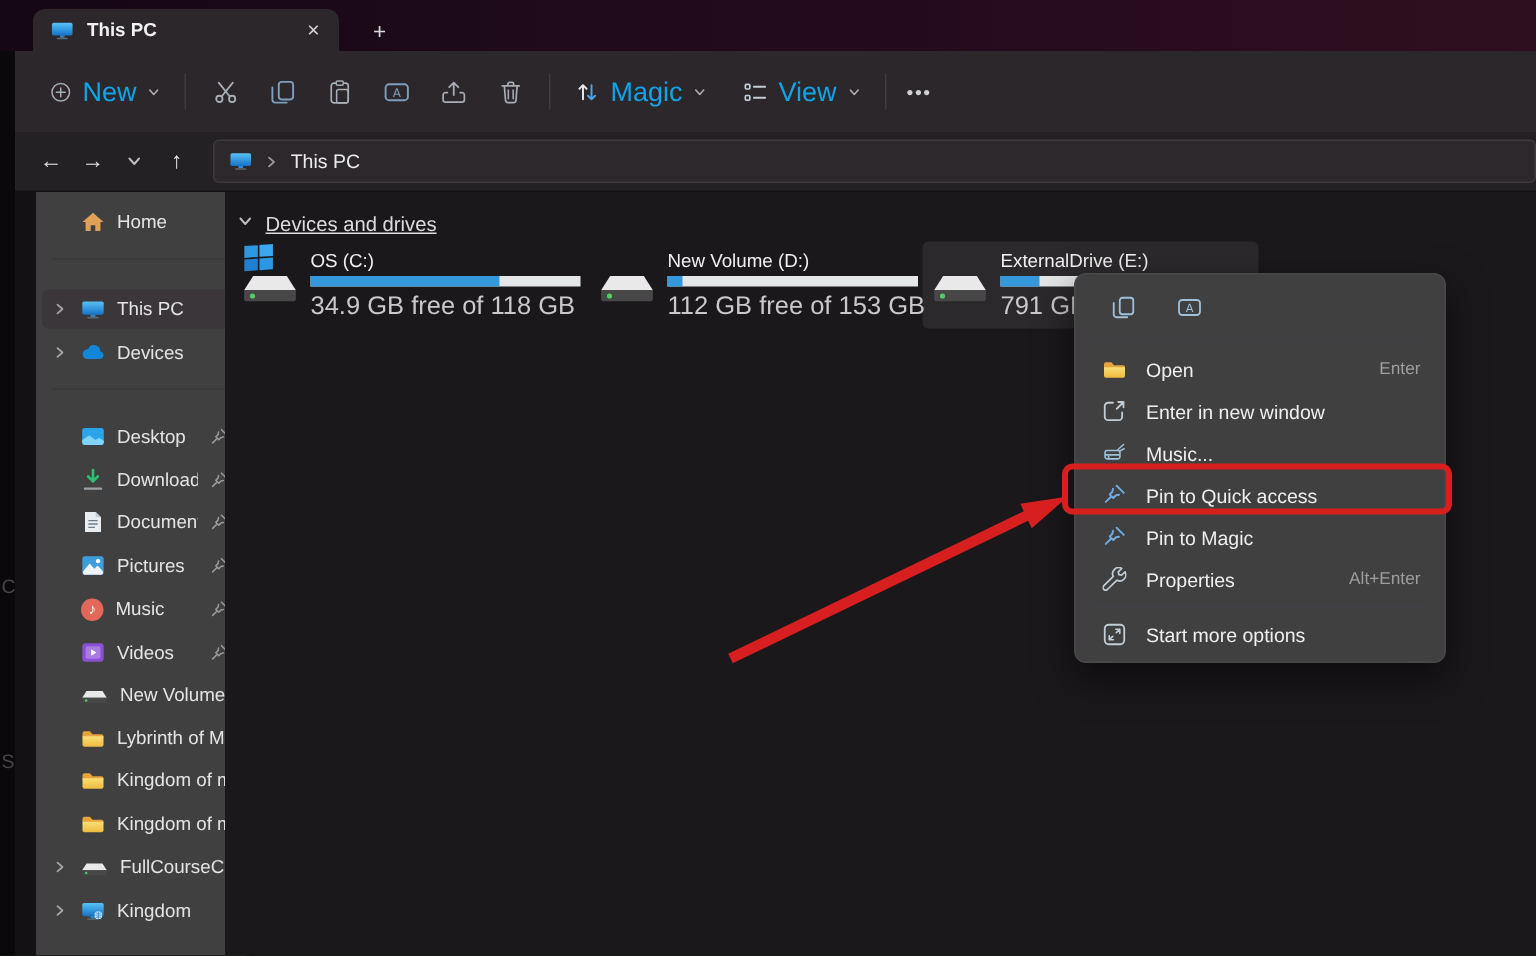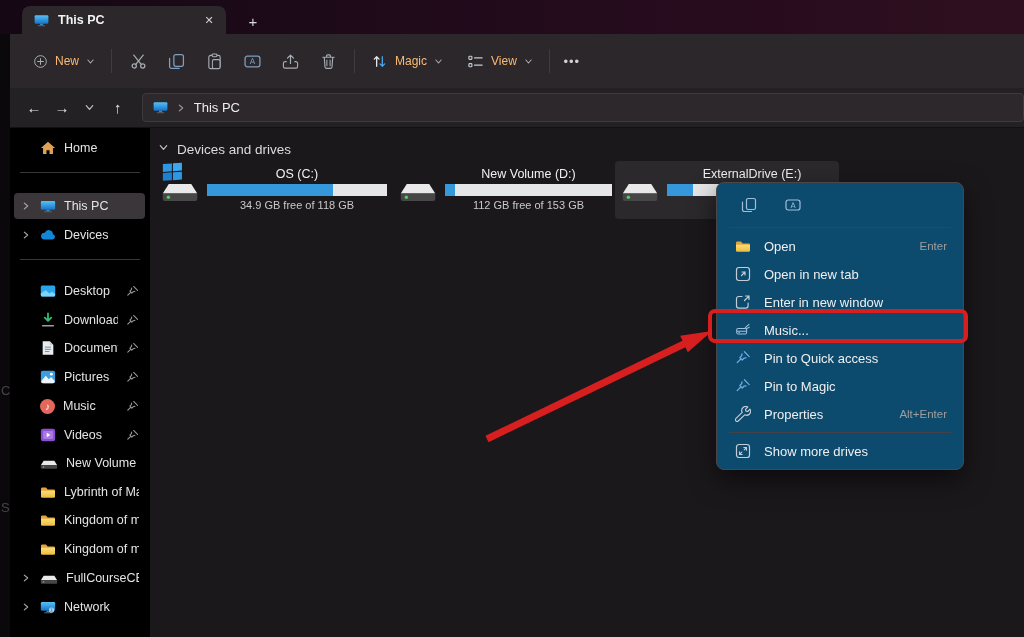--- a/index.html
+++ b/index.html
@@ -22,70 +22,70 @@
   .tab { left:22px; top:6px; width:204px; height:28px; background:#2b272b;
     border-radius:8px 8px 0 0; display:flex; align-items:center; padding:0 8px 0 12px; }
   .tab-title { font-size:12.5px; font-weight:600; color:#f2f2f2; margin-left:9px; }
   .tab-close { margin-left:auto; color:#cfcfcf; font-size:11px; width:18px; height:18px;
     display:flex; align-items:center; justify-content:center; border-radius:4px; }
   .newtab-btn { left:242px; top:10px; width:22px; height:22px; color:#d8d8d8; font-size:15px;
     display:flex; align-items:center; justify-content:center; border-radius:4px; }
 
   .toolbar { left:10px; top:34px; width:1014px; height:54px; background:#2b272b;
     display:flex; align-items:center; padding-left:14px; }
-  .tb-btn { display:flex; align-items:center; gap:7px; color:#fdba74; font-size:12px;
+  .tb-btn { display:flex; align-items:center; gap:7px; color:#0ea5e9; font-size:18px;
     padding:6px 9px; border-radius:5px; }
   .tb-icon-btn { width:38px; height:32px; display:flex; align-items:center; justify-content:center;
     border-radius:5px; color:#a6adb5; }
   .tb-sep { width:1px; height:24px; background:#3f3c3f; margin:0 7px; }
   .chev-s { width:9px; height:9px; color:#b0b0b0; }
   .dots { color:#d0d0d0; font-size:13px; letter-spacing:1px; }
 
   .navrow { left:10px; top:88px; width:1014px; height:40px; background:#242124;
     border-bottom:1px solid #141114; display:flex; align-items:center; padding-left:10px; }
   .nav-btn { width:28px; height:28px; display:flex; align-items:center; justify-content:center;
     color:#e4e4e4; font-size:15px; border-radius:5px; }
   .nav-chev { color:#bdbdbd; }
   .addr { margin-left:10px; width:884px; height:29px; background:#2c282c;
     border:1px solid #3e3b3e; border-radius:4px; display:flex; align-items:center;
     padding:0 10px; gap:8px; }
   .addr-text { font-size:13px; color:#ececec; }
   .crumb-chev { width:10px; height:10px; color:#9a9a9a; }
 
   
-  .sidebar { left:10px; top:128px; width:140px; height:509px; background:#000000; }
+  .sidebar { left:24px; top:128px; width:140px; height:509px; background:#404040; }
   .srow { position:absolute; left:4px; right:5px; height:26px; display:flex; align-items:center;
     gap:8px; padding-left:26px; padding-right:6px; border-radius:4px; font-size:12.5px; color:#e4e4e4; }
   .srow.sel { background:#3a363a; }
   .srow .chev { position:absolute; left:7px; width:10px; height:10px; color:#a8a8a8; }
   .srow .lbl { white-space:nowrap; overflow:hidden; }
   .srow .pin { margin-left:auto; width:13px; height:13px; color:#9a9a9a; flex:none; }
   .ic16 { width:16px; height:16px; flex:none; }
   .ic-w18 { width:18px; height:13px; flex:none; }
   .music-badge { width:15px; height:15px; border-radius:50%; background:#e4675b; color:#fff;
     display:flex; align-items:center; justify-content:center; font-size:10px; flex:none; }
   .ssep { position:absolute; left:10px; right:10px; height:1px; background:#3a373a; }
 
   
   .content { left:150px; top:128px; width:874px; height:509px; background:#1b181b; }
   .sec-head { position:absolute; left:8px; top:14px; display:flex; align-items:flex-start; gap:8px;
-    color:#dcdcdc; font-size:13.5px; }
+    color:#dcdcdc; font-size:13.5px;text-decoration:underline; }
   .chev-down { width:11px; height:11px; color:#bdbdbd; transform:rotate(90deg); }
-  .tile { position:absolute; top:33px; height:58px; display:flex; gap:8px; padding:5px 6px; border-radius:4px;text-align:center; }
+  .tile { position:absolute; top:33px; height:58px; display:flex; gap:8px; padding:5px 6px; border-radius:4px; }
   .tile.sel { background:rgba(255,255,255,.075); }
   .tile-ic { position:relative; width:42px; display:flex; align-items:center; justify-content:center; }
   .win-logo { position:absolute; left:1px; top:-4px; }
   .tile-body { display:flex; flex-direction:column; gap:3px; padding-top:1px; }
   .tile-name { font-size:12.5px; color:#f0f0f0; white-space:nowrap; }
   .bar { height:12px; background:#e4e6e8; }
   .bar-fill { height:100%; background:#3598db; }
-  .tile-info { font-size:11px; color:#c9c9c9; white-space:nowrap; }
+  .tile-info { font-size:17px; color:#c9c9c9; white-space:nowrap; }
 
   
-  .cmenu { left:716px; top:182px; width:248px; background:#0c4a6e; border:1px solid #4a474a;
+  .cmenu { left:716px; top:182px; width:248px; background:#404040; border:1px solid #4a474a;
     border-radius:8px; box-shadow:0 10px 26px rgba(0,0,0,.55); padding:4px; z-index:40; }
   .cmenu-iconrow { display:flex; gap:12px; padding:5px 4px 5px 12px; }
   .cmenu-iconbtn { width:32px; height:26px; display:flex; align-items:center; justify-content:center;
     border-radius:4px; color:#9fc0da; }
   .msep { height:1px; background:#444148; margin:4px 8px; }
   .mrow { height:28px; display:flex; align-items:center; gap:13px; padding:0 12px 0 14px;
     border-radius:4px; color:#efefef; font-size:13px; }
   .mrow .mic { width:16px; height:16px; flex:none; }
   .mrow .sc { margin-left:auto; color:#9e9e9e; font-size:11.5px; }
   .mic-gray { color:#c2cdd6; } .mic-blue { color:#71a9e0; }
@@ -435,21 +435,21 @@
     <svg class="chev">
         <use href="#sym-chevron"></use>
       </svg>
     <svg class="ic16" style="height:13px" viewBox="0 0 24 20">
       <rect x="1" y="1.5" width="22" height="13.5" rx="1.8" fill="url(#gScreen)"></rect>
       <rect x="9.5" y="15" width="5" height="2.4" fill="#2f88c9"></rect>
       <rect x="6" y="17.4" width="12" height="1.6" rx="0.8" fill="#5e666d"></rect>
       <circle cx="17.5" cy="14" r="4" fill="#cfe8f8"></circle>
       <path d="M13.5 14 h8 M17.5 10 v8 M14.8 11.6 a5.5 5.5 0 0 0 5.4 0 M14.8 16.4 a5.5 5.5 0 0 1 5.4 0" stroke="#2f88c9" stroke-width=".8" fill="none"></path>
     </svg>
-    <span class="lbl">Network</span>
+    <span class="lbl">Kingdom</span>
   </div>
 </div>
 
 <div class="abs content">
   <div class="sec-head">
     <svg class="chev-down">
         <use href="#sym-chevron"></use>
       </svg>
     <span>Devices and drives</span>
   </div>
@@ -525,26 +525,20 @@
 
   <div class="mrow">
     <svg class="mic" style="height:13px">
         <use href="#sym-folder"></use>
       </svg>
     <span>Open</span>
     <span class="sc">Enter</span>
   </div>
   <div class="mrow">
     <svg class="mic mic-gray">
-        <use href="#sym-newtab"></use>
-      </svg>
-    <span>Open in new tab</span>
-  </div>
-  <div class="mrow">
-    <svg class="mic mic-gray">
         <use href="#sym-newwindow"></use>
       </svg>
     <span>Enter in new window</span>
   </div>
   <div class="mrow">
     <svg class="mic" style="color:#9fc2dc">
         <use href="#sym-format"></use>
       </svg>
     <span>Music...</span>
   </div>
@@ -565,21 +559,21 @@
         <use href="#sym-wrench"></use>
       </svg>
     <span>Properties</span>
     <span class="sc">Alt+Enter</span>
   </div>
   <div class="msep"></div>
   <div class="mrow">
     <svg class="mic mic-gray">
         <use href="#sym-showmore"></use>
       </svg>
-    <span>Show more drives</span>
+    <span>Start more options</span>
   </div>
 </div>
 
 <div class="abs red-box"></div>
 <svg class="abs arrow-layer">
   <line x1="487" y1="439" x2="686" y2="343" stroke="#d81f1f" stroke-width="7"></line>
   <polygon points="712,331 687.8,352.2 680.2,335.8" fill="#d81f1f"></polygon>
 </svg>
 
 </body></html>

